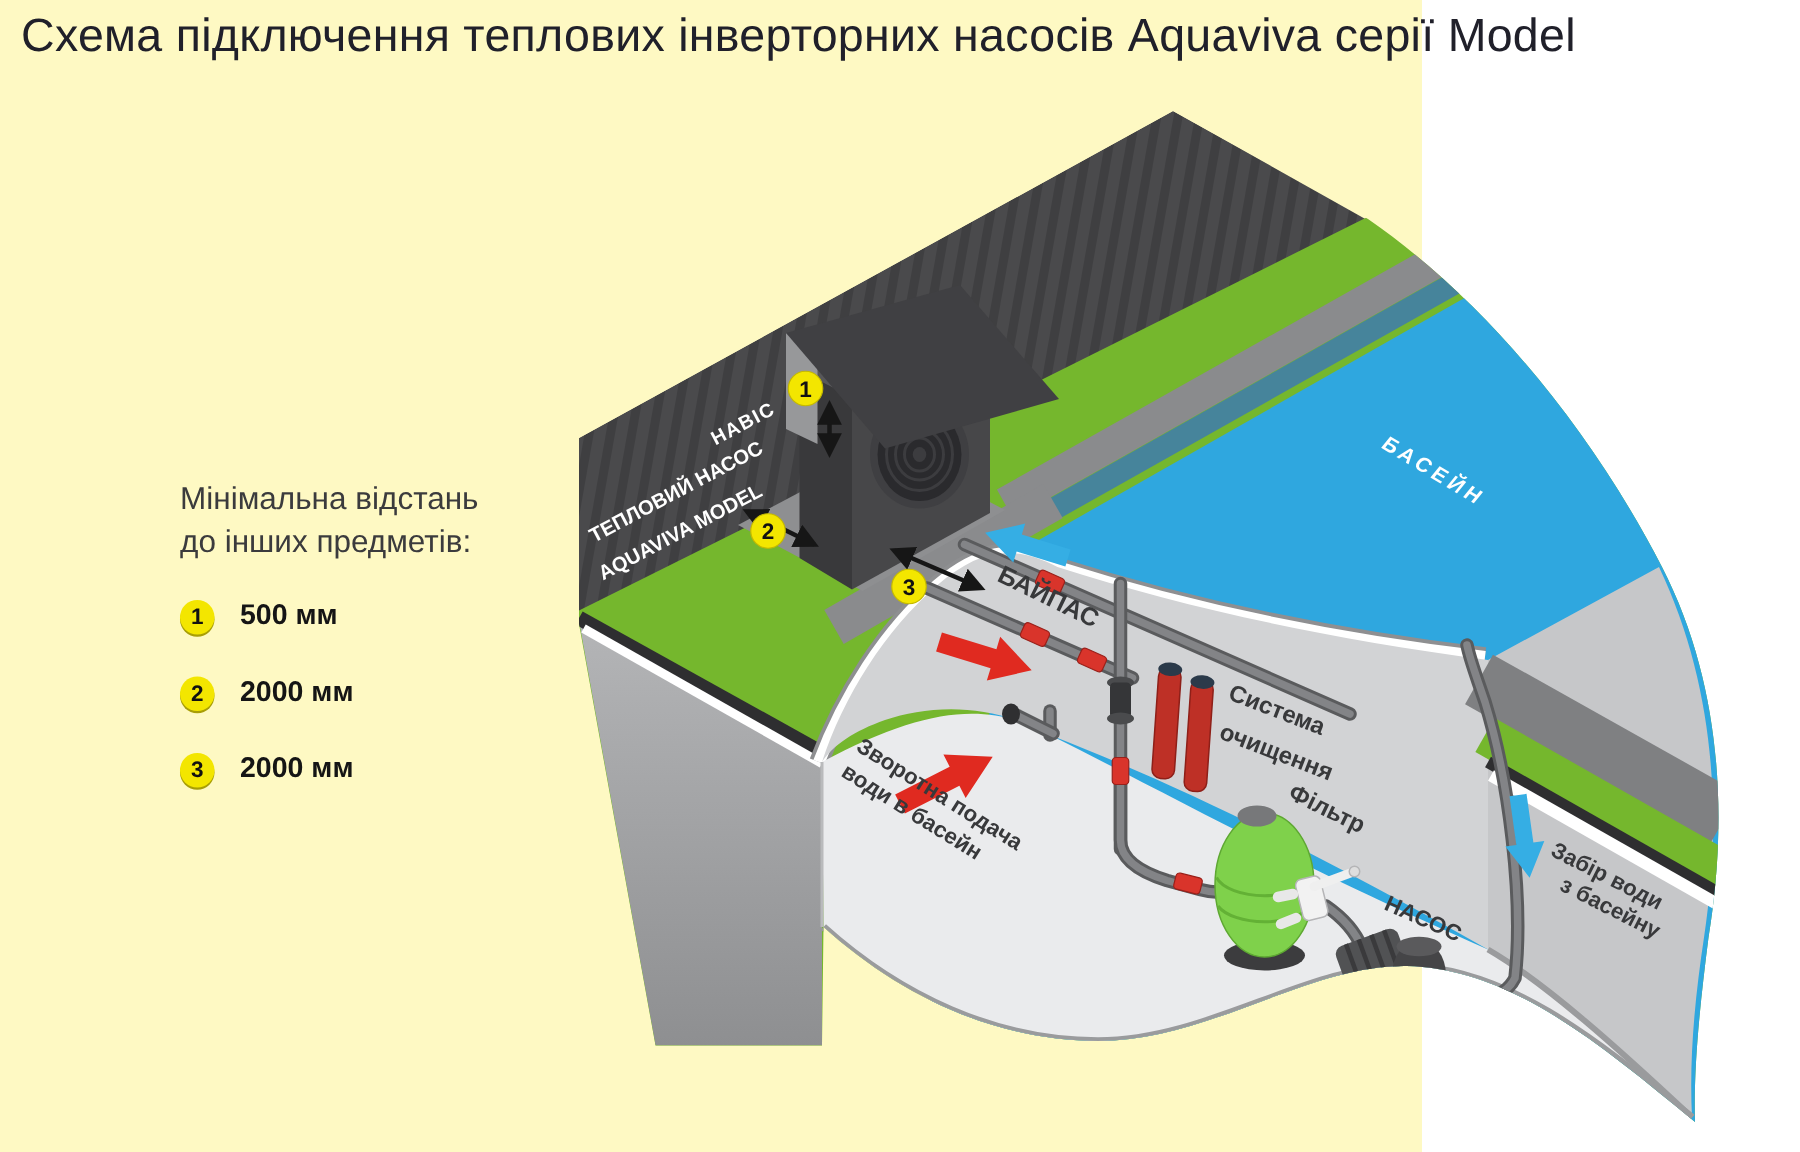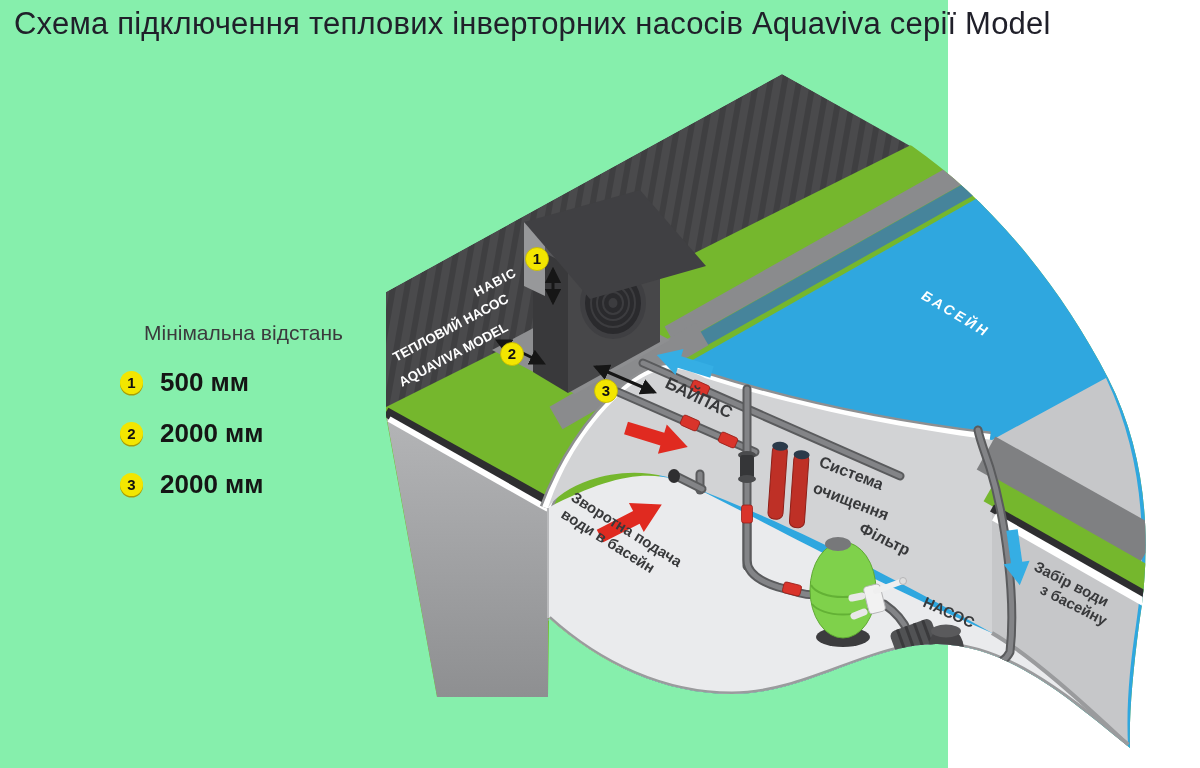--- a/index.html
+++ b/index.html
@@ -1,44 +1,45 @@
 <!DOCTYPE html>
 <html><head>
 <meta charset="utf-8">
 <style>
   html,body{margin:0;padding:0;background:#fff;width:1200px;height:768px;overflow:hidden;
     font-family:"Liberation Sans", sans-serif;}
-  .stage{position:relative;width:948px;height:768px;background:#86efac;}
+  .stage{position:relative;width:948px;height:768px;background:#fef9c3;}
   .page-title{position:absolute;left:14px;top:6px;font-size:31px;font-weight:400;
     color:#20202a;letter-spacing:.2px;white-space:nowrap;}
   .legend{position:absolute;left:120px;top:318px;width:280px;}
-  .legend-heading{font-size:21px;line-height:29px;color:#3b3b3d;margin-left:24px;}
+  .legend-heading{font-size:21px;line-height:29px;color:#3b3b3d;}
   .legend-items{margin-top:20px;}
   .legend-row{display:flex;align-items:center;height:30px;margin-bottom:21px;}
   .num-badge{width:23px;height:23px;border-radius:50%;background:#f3e600;
     box-shadow:0 1.5px 0 #a89e06;color:#111;font-weight:bold;font-size:15px;
     display:flex;align-items:center;justify-content:center;flex:0 0 23px;}
-  .legend-label{margin-left:17px;font-size:26px;font-weight:bold;color:#151515;}
+  .legend-label{margin-left:17px;font-size:19px;font-weight:bold;color:#151515;}
   svg{position:absolute;left:0;top:0;}
   text{font-family:"Liberation Sans", sans-serif;}
   .lbl-dark{fill:#38393b;font-weight:bold;}
   .lbl-white{fill:#ffffff;font-weight:bold;}
   .po{fill:none;stroke:#5a5b5d;stroke-width:9;stroke-linecap:round;stroke-linejoin:round;}
   .pi{fill:none;stroke:#838487;stroke-width:5;stroke-linecap:round;stroke-linejoin:round;}
 </style>
 </head>
 <body>
 
 <div class="stage">
 
   <div class="page-title">Схема підключення теплових інверторних насосів Aquaviva серії Model</div>
 
   <div class="legend">
     <div class="legend-heading">
       <div>Мінімальна відстань</div>
+      <div>до інших предметів:</div>
     </div>
     <div class="legend-items">
       <div class="legend-row">
         <span class="num-badge">1</span>
         <span class="legend-label">500 мм</span>
       </div>
       <div class="legend-row">
         <span class="num-badge">2</span>
         <span class="legend-label">2000 мм</span>
       </div>

